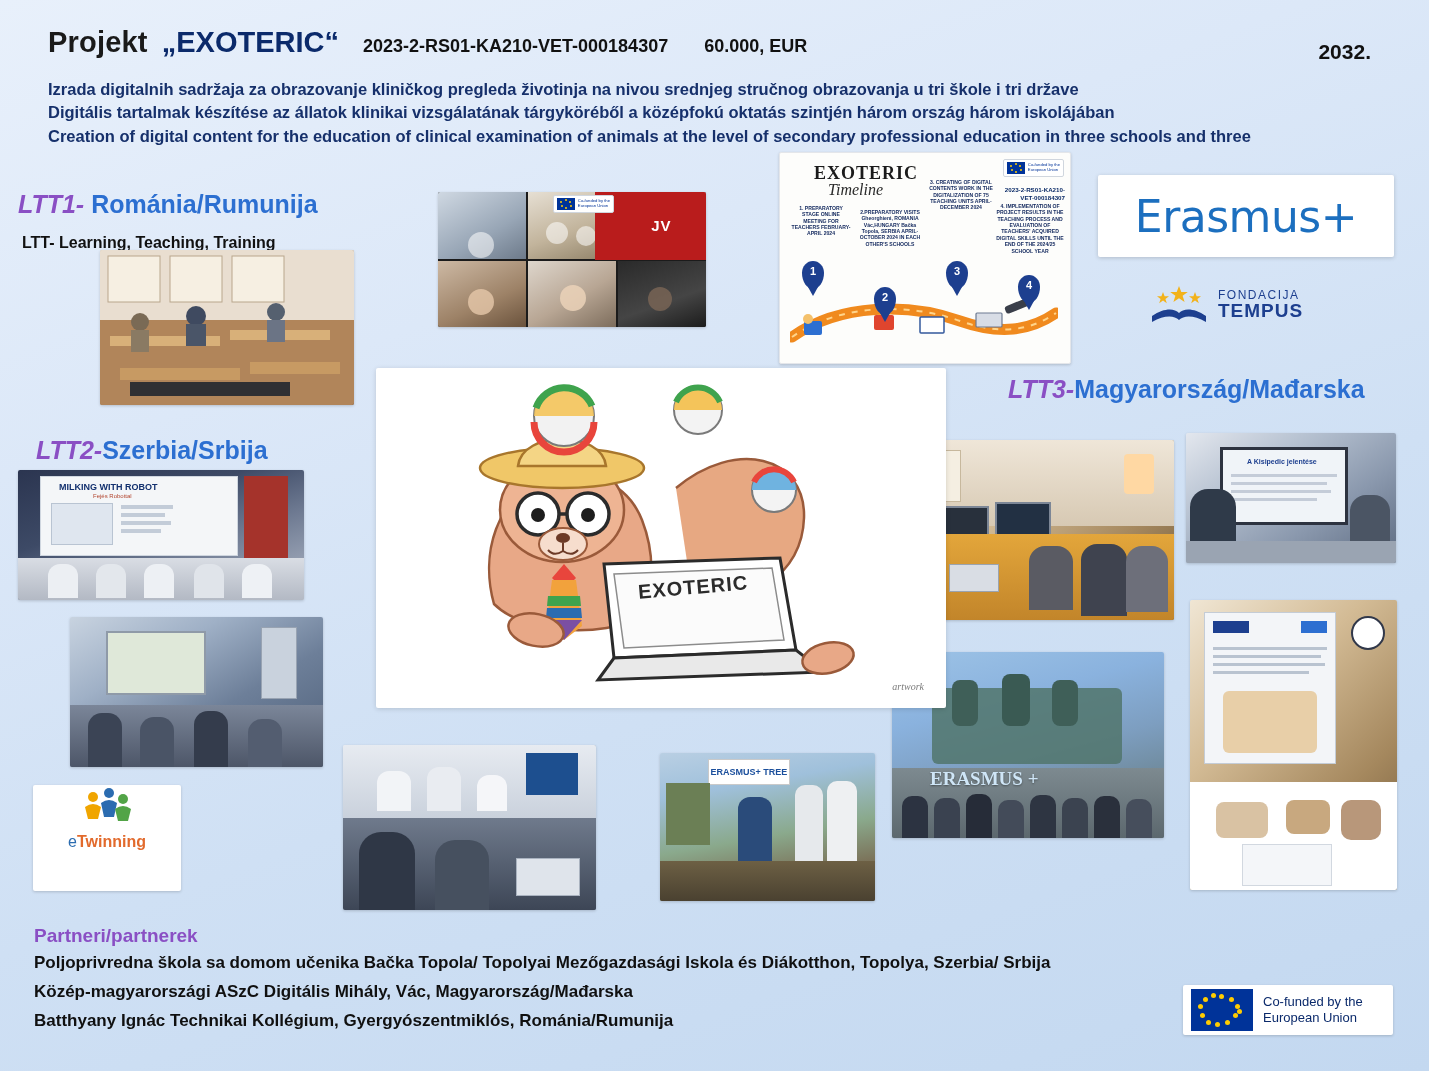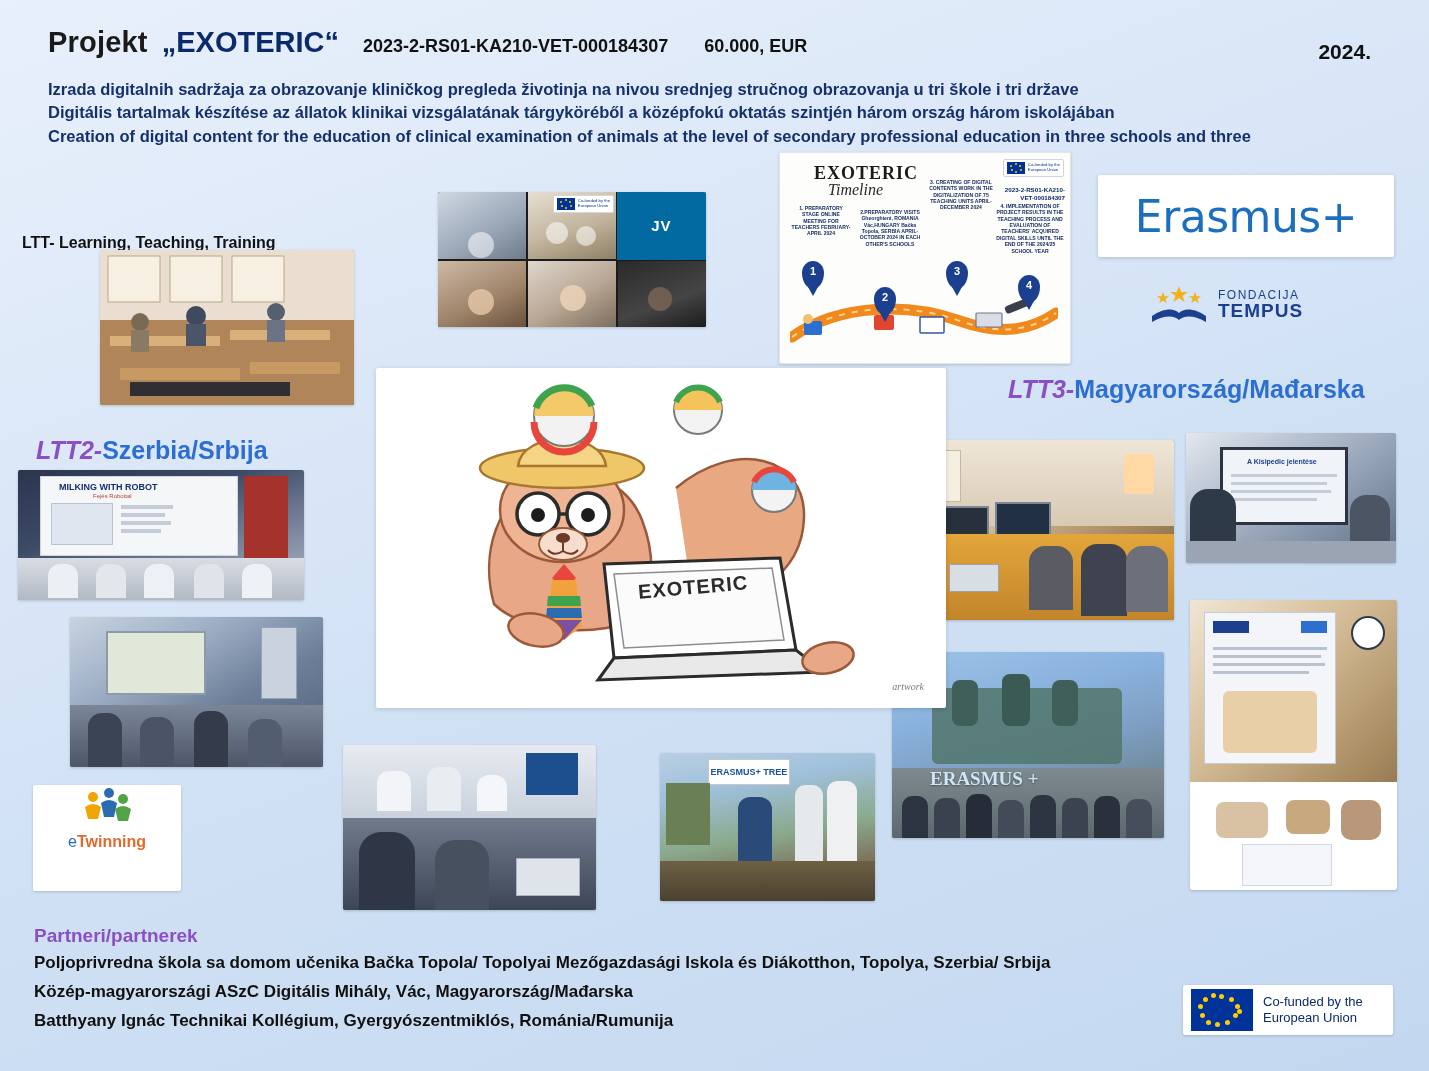--- a/index.html
+++ b/index.html
@@ -153,22 +153,22 @@
   .eu-flag {
     width: 18px; height: 12px; background: #003399;
     position: relative; flex: none;
   }
   .eu-flag .star {
     position: absolute; width: 2px; height: 2px; background: #ffcc00; border-radius: 50%;
   }
   .eu-txt { font-size: 4.2px; color: #003399; line-height: 1.15; white-space: nowrap; }
   .jv-tile {
     position: absolute; right: 0; top: 0; width: 33.3%; height: 50%;
-    background: #0369a1; color: #fff; display:flex; align-items:center; justify-content:center;
-    font-size: 15px; font-weight: bold; letter-spacing: 1px;
+    background: #b91c1c; color: #fff; display:flex; align-items:center; justify-content:center;
+    font-size: 15px; font-weight: bold; letter-spacing: 1px; padding-left: 22px;
   }
 
   
   #timeline {
     left: 779px; top: 152px; width: 290px; height: 210px;
     background: #fdfdfb;
     border: 1px solid #e4e6ea;
   }
   #timeline .tl-title {
     position: absolute; left: 34px; top: 10px;
@@ -316,28 +316,31 @@
 
 <div class="poster">
 
   <div class="header">
     <div class="title-row">
       <span class="title-main">Projekt</span>
       <span class="title-quoted">„EXOTERIC“</span>
       <span class="title-code">2023-2-RS01-KA210-VET-000184307</span>
       <span class="title-budget">60.000, EUR</span>
     </div>
-    <div class="title-year">2024.</div>
+    <div class="title-year">2032.</div>
     <div class="subtitle">
       <div>Izrada digitalnih sadržaja za obrazovanje kliničkog pregleda životinja na nivou srednjeg stručnog obrazovanja u tri škole i tri države</div>
       <div>Digitális tartalmak készítése az állatok  klinikai vizsgálatának tárgyköréből a középfokú oktatás szintjén három ország három iskolájában</div>
       <div class="wrap" style="max-width:1290px;">Creation of digital content for the education of clinical examination of animals at the level of secondary professional education in three schools and three</div>
     </div>
   </div>
 
+  <div class="ltt-head" id="ltt1-head">
+    <span class="purple">LTT1-</span><span class="blue"> Románia/Rumunija</span>
+  </div>
   <div id="ltt1-sub">LTT- Learning, Teaching, Training</div>
 
   <div class="ltt-head" id="ltt2-head">
     <span class="purple">LTT2-</span><span class="blue">Szerbia/Srbija</span>
   </div>
 
   <div class="ltt-head" id="ltt3-head">
     <span class="purple">LTT3-</span><span class="blue">Magyarország/Mađarska</span>
   </div>
 

